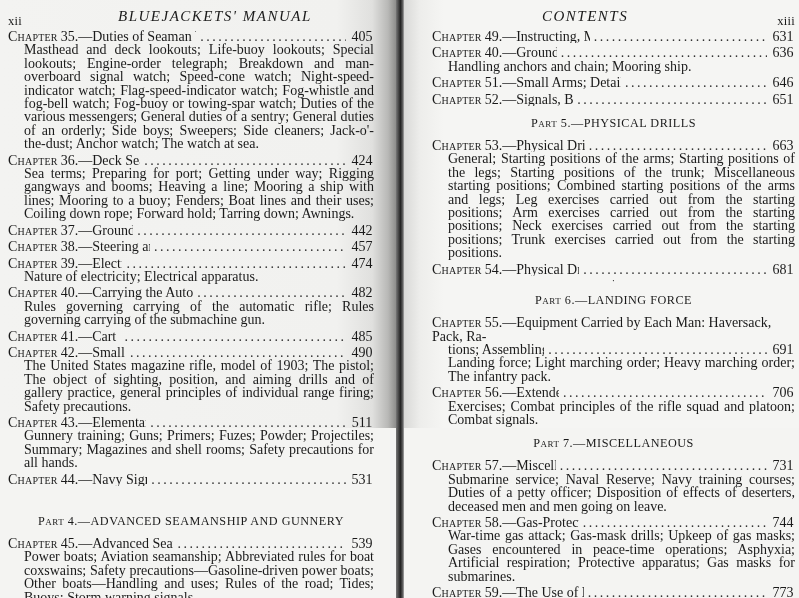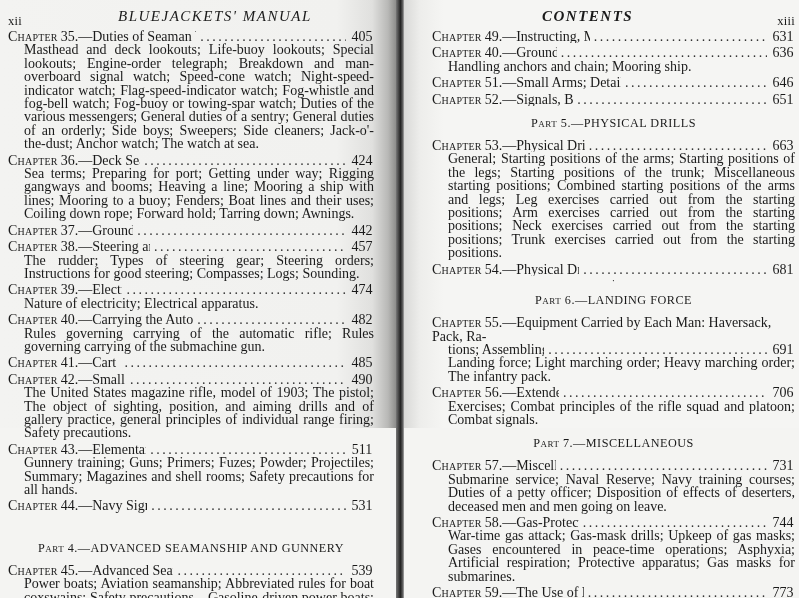--- a/index.html
+++ b/index.html
@@ -9,21 +9,21 @@
   .page { position: relative; height: 428px; }
   .page.left { width: 396px; background: linear-gradient(to right, #f3f3f1 0%, #f1f1ef 85%, #e0e0de 94%, #b8b8b6 98%, #8d8d8b 100%); padding: 6px 22px 0 8px; }
   .gutter { width: 8px; background: linear-gradient(to right, #777 0%, #3a3a3a 40%, #222 55%, #555 80%, #aaa 100%); }
   .page.right { width: 395px; background: linear-gradient(to right, #d9d9d7 0%, #ededeb 4%, #f5f5f3 10%, #f5f5f3 100%); padding: 6px 4px 0 28px; }
   .running-head { position: relative; height: 24px; }
   .folio { position: absolute; top: 8px; font-size: 12.5px; letter-spacing: 0.3px; }
   .folio.left-folio { left: 0; }
   .folio.right-folio { right: 0; top: 8px; }
   .head-title { position: absolute; top: 2px; font-style: italic; font-size: 15px; letter-spacing: 1.5px; }
   .left .head-title { left: 110px; }
-  .right .head-title { left: 110px; font-weight: bold; }
+  .right .head-title { left: 110px; }
   .toc { font-size: 14px; line-height: 13.4px; }
   .entry { margin-bottom: 3px; }
   .entry-line { display: flex; align-items: baseline; white-space: nowrap; }
   .ch-label { font-variant: small-caps; letter-spacing: 0.2px; margin-right: 3px; }
   .ch-title { overflow: hidden; flex: 0 1 auto; white-space: nowrap; }
   .leader { flex: 1 1 auto; overflow: hidden; white-space: nowrap; letter-spacing: 2.2px; margin: 0 4px; color: #333; }
   .leader::before { content: ". . . . . . . . . . . . . . . . . . . . . . . . . . . . . . . . . . . . . . . . . . . . . . . . . . . . . . . . . . . . . . . . . . . . . . ."; letter-spacing: -0.5px; }
   .pg { flex: 0 0 auto; width: 24px; text-align: center; }
   .desc { padding-left: 16px; text-align: justify; text-align-last: left; }
   .part { text-align: center; font-size: 12.2px; letter-spacing: 0.5px; margin: 28px 0 8px; }
@@ -78,21 +78,20 @@
         </div>
         <div class="entry">
           <div class="entry-line">
             <span class="ch-label">Chapter</span>
             <span>38</span>
             <span>.—</span>
             <span class="ch-title">Steering and Sounding</span>
             <span class="leader"></span>
             <span class="pg">457</span>
           </div>
-          <div class="desc">The rudder; Types of steering gear; Steering orders; Instructions for good steering; Compasses; Logs; Sounding.</div>
         </div>
         <div class="entry">
           <div class="entry-line">
             <span class="ch-label">Chapter</span>
             <span>39</span>
             <span>.—</span>
             <span class="ch-title">Electricity</span>
             <span class="leader"></span>
             <span class="pg">474</span>
           </div>

